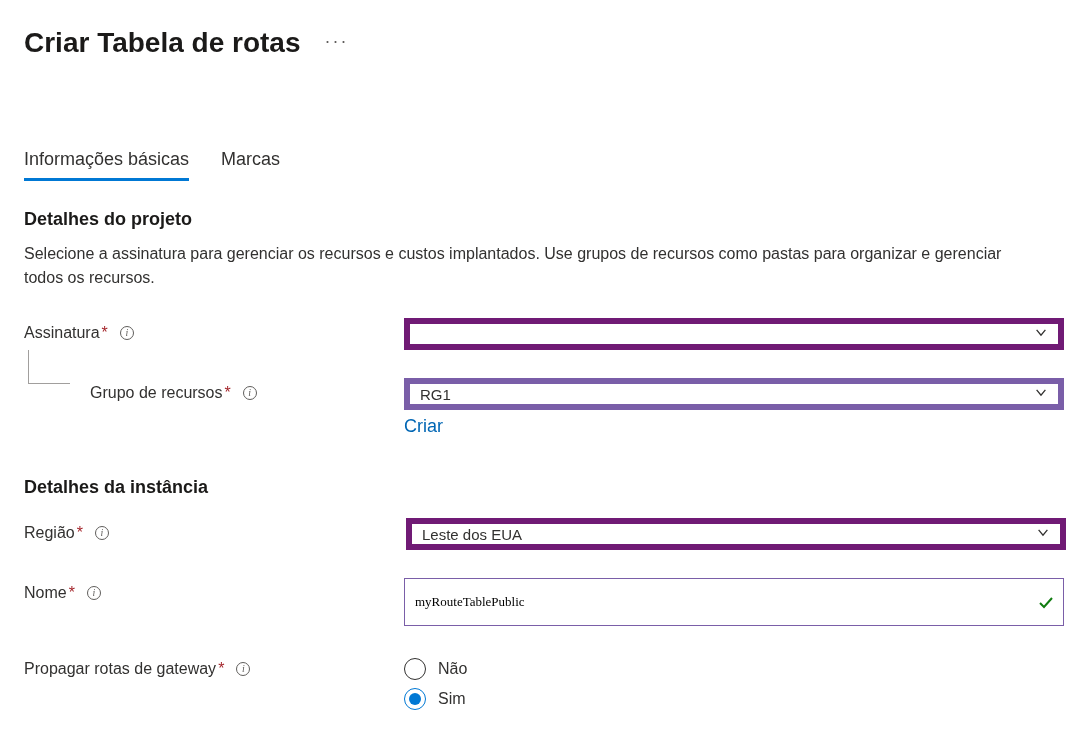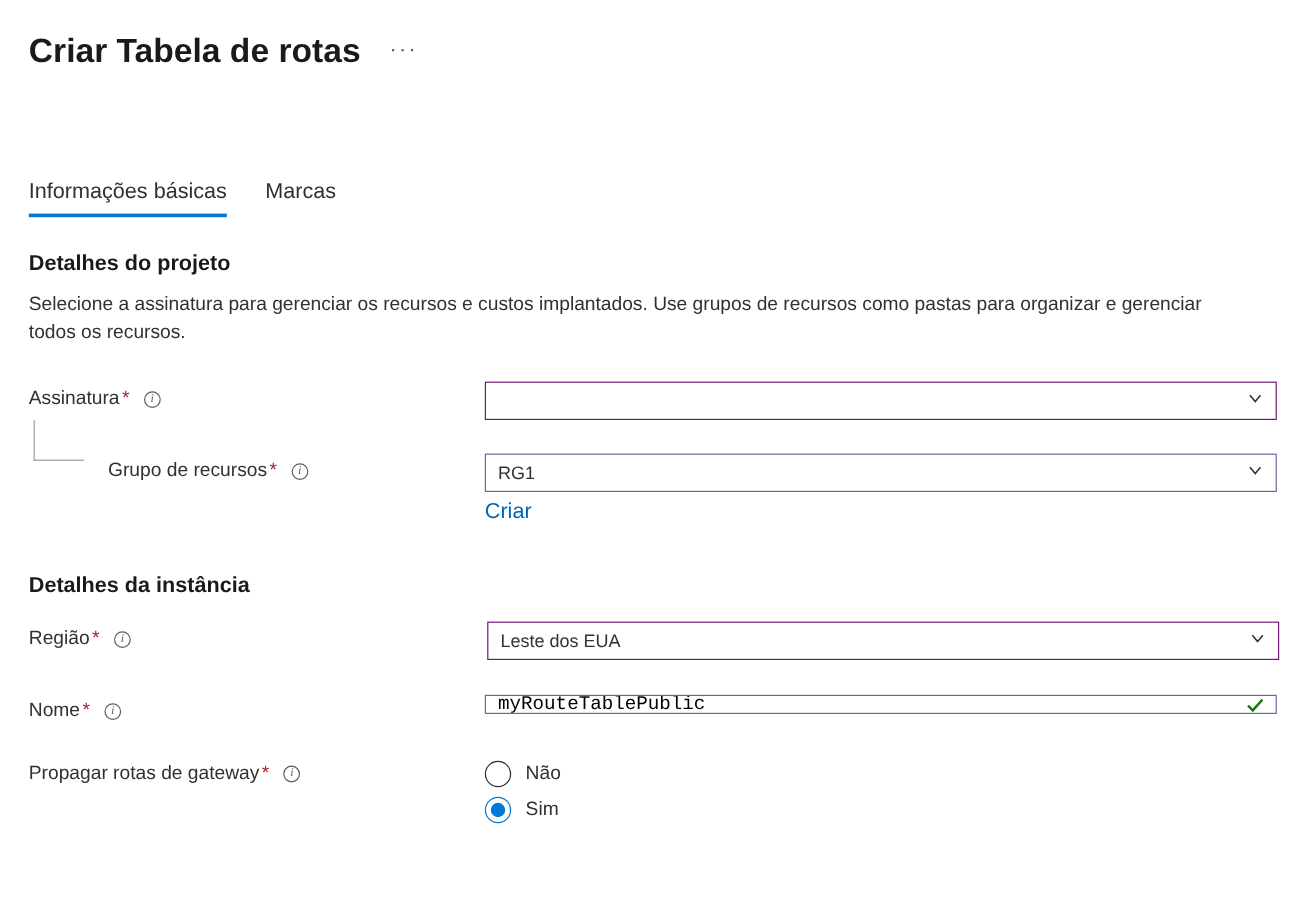--- a/index.html
+++ b/index.html
@@ -112,21 +112,21 @@
     font-style: italic;
     font-family: Georgia, serif;
     line-height: 1;
   }
   .field-control {
     flex: 1;
     max-width: 660px;
   }
   .select-box {
     position: relative;
-    border: 1px solid #701a75;
+    border: 6px solid #701a75;
     background: #fff;
     height: 32px;
     display: flex;
     align-items: center;
     padding: 0 32px 0 10px;
     font-size: 15px;
     cursor: pointer;
   }
   .select-box.highlight {
     border-color: #7a5ea8;
@@ -140,25 +140,25 @@
   }
   .chevron svg {
     width: 14px;
     height: 14px;
     stroke: #323130;
     stroke-width: 1.5;
     fill: none;
   }
   .text-input {
     border: 1px solid #7a5ea8;
-    height: 16px;
+    height: 48px;
     width: 100%;
     padding: 0 36px 0 10px;
-    font-size: 16px;
-    font-family: Liberation Mono, monospace;
+    font-size: 13px;
+    font-family: Liberation Serif, serif;
     outline: none;
   }
   .input-wrap {
     position: relative;
   }
   .check-icon {
     position: absolute;
     right: 10px;
     top: 50%;
     transform: translateY(-50%);

